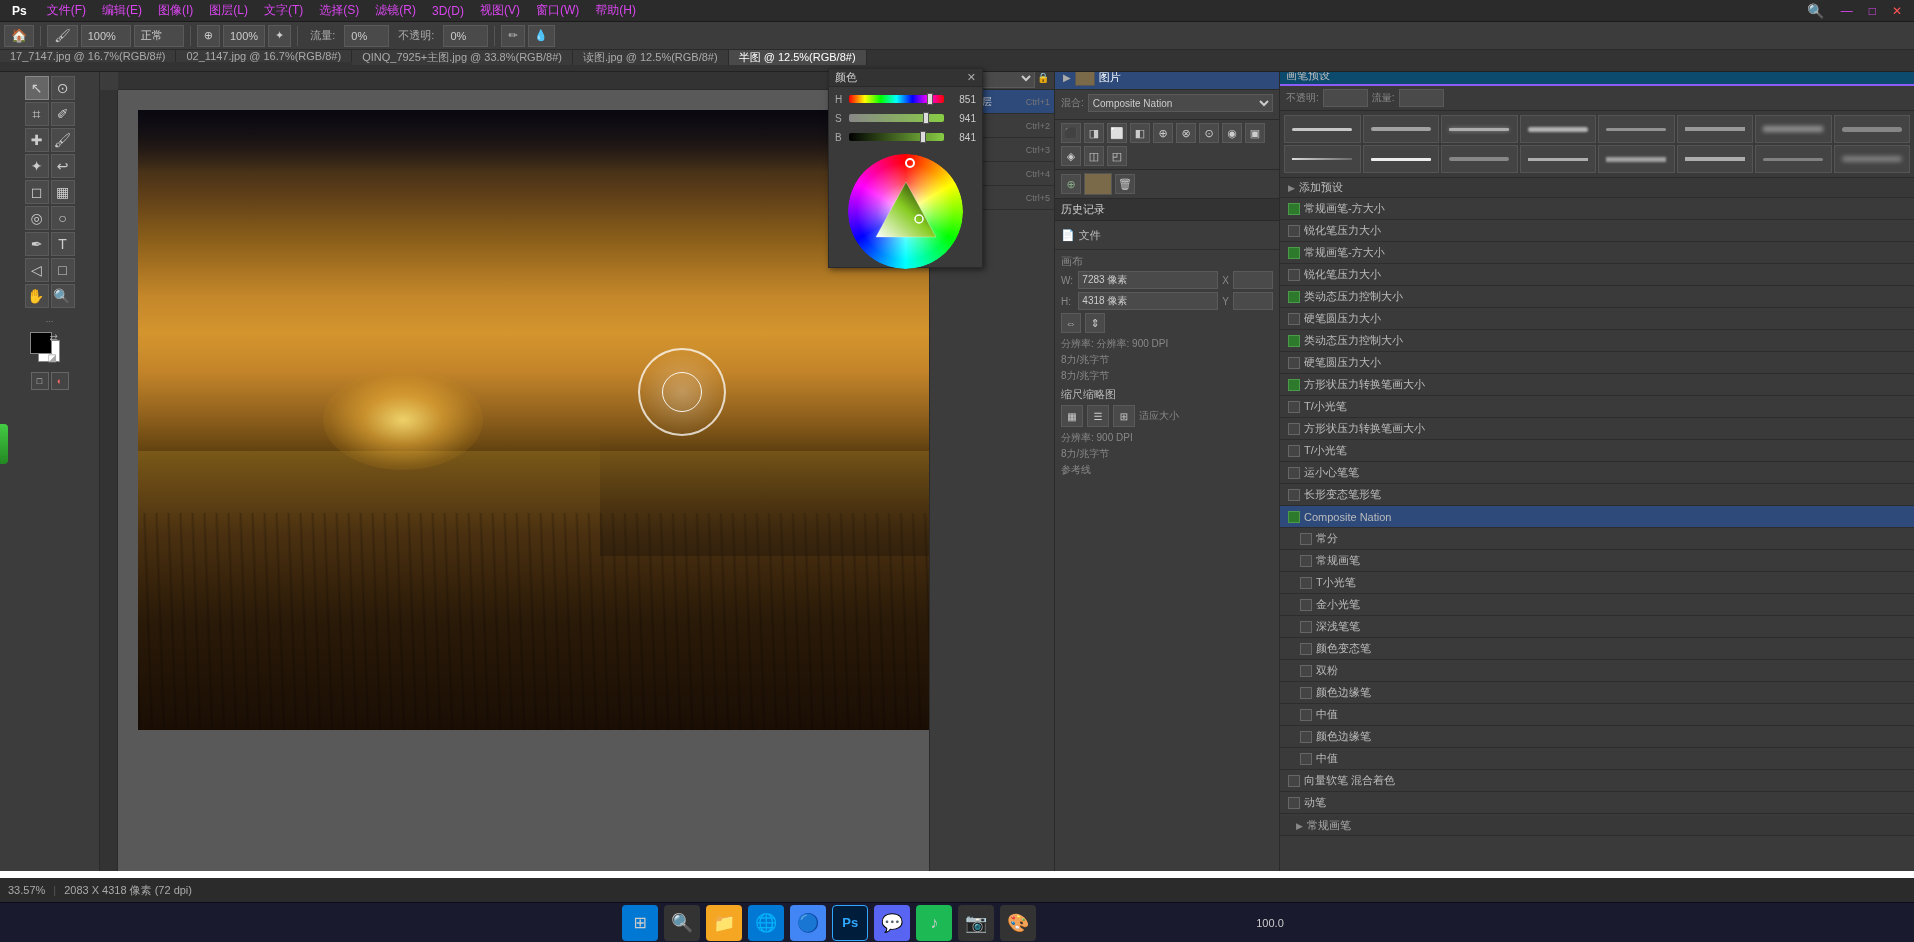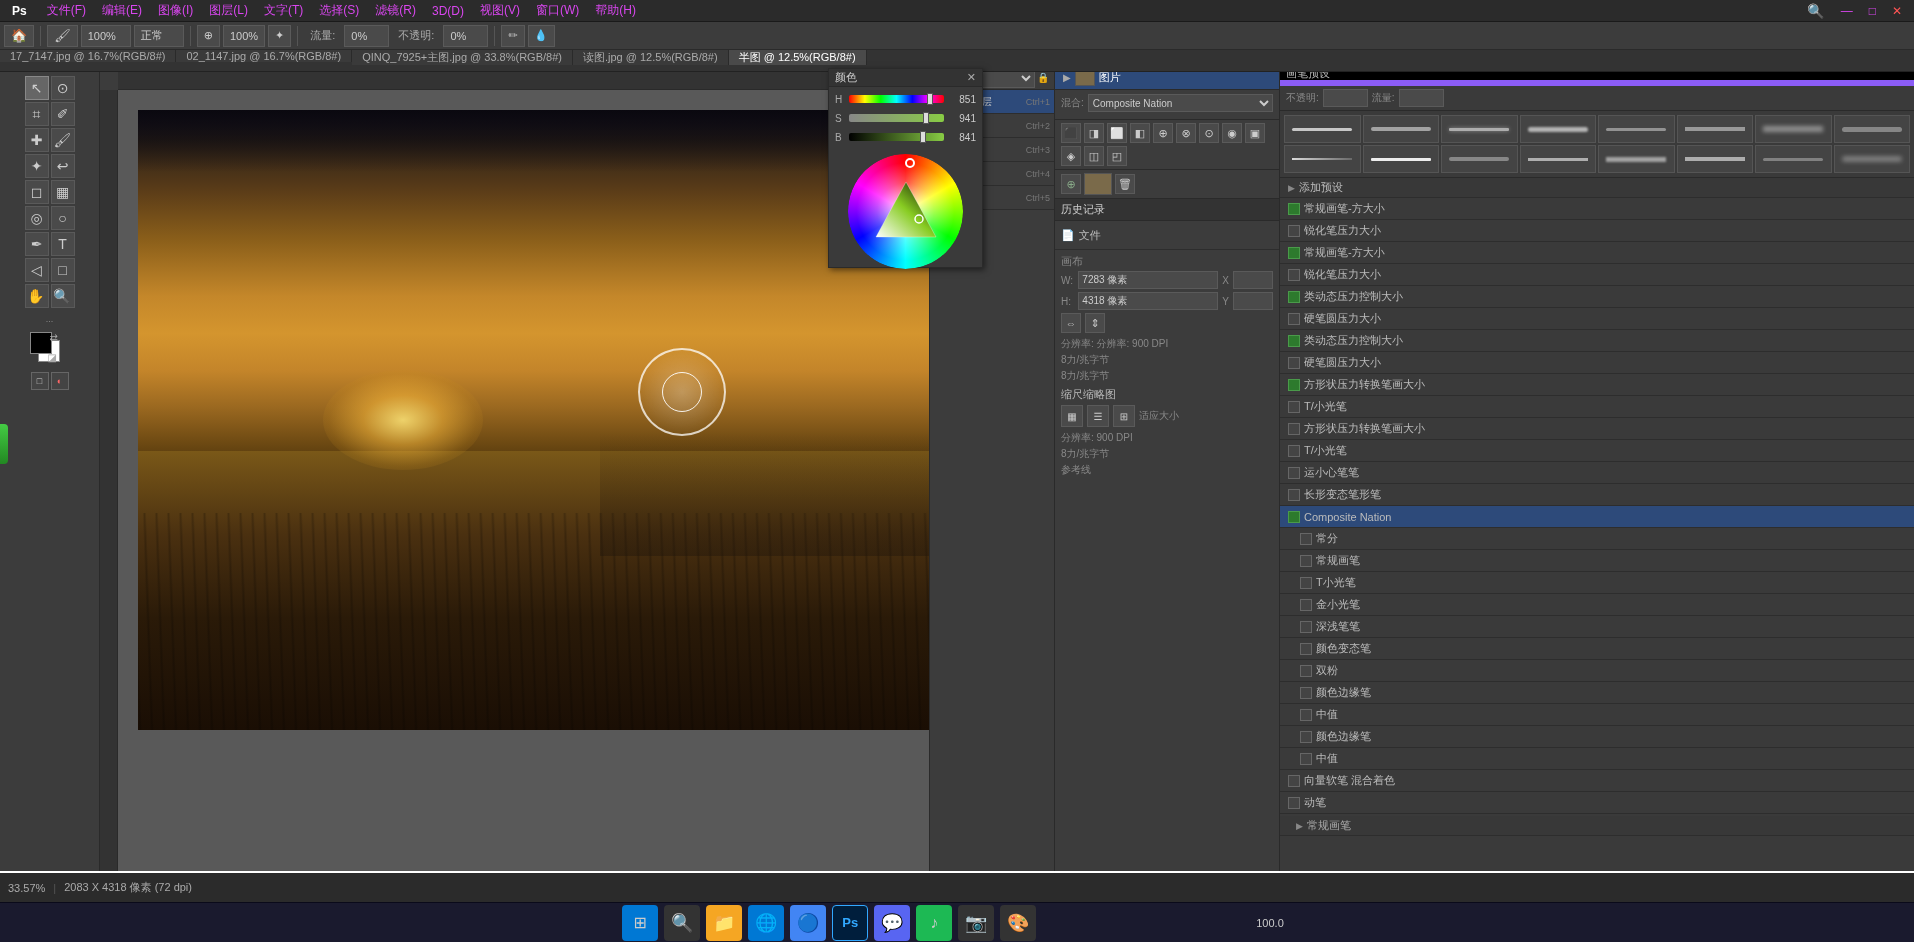--- a/index.html
+++ b/index.html
@@ -421,21 +421,21 @@
     <div style="height:22px;background:#333;display:flex;align-items:center;padding:0 6px;border-bottom:1px solid #2a2a2a;justify-content:space-between;">
       <span style="font-size:11px;color:#ccc;">画笔</span>
       <div style="display:flex;gap:4px;">
         <span style="font-size:10px;color:#aaa;cursor:pointer;">+</span>
         <span style="font-size:10px;color:#aaa;cursor:pointer;">◧</span>
         <span style="font-size:10px;color:#aaa;cursor:pointer;">✕</span>
       </div>
     </div>
 
 
-    <div style="height:20px;background:#000000;display:flex;align-items:flex-start;padding:0 6px;border-bottom:6px solid #8b5cf6;">
+    <div style="height:20px;background:#0c4a6e;display:flex;align-items:center;padding:0 6px;border-bottom:2px solid #8b5cf6;">
       <span style="font-size:11px;color:#bbb;">画笔预设</span>
     </div>
 
     <div style="display:flex;align-items:center;padding:3px 6px;gap:4px;border-bottom:1px solid #2a2a2a;">
       <span style="font-size:10px;color:#888;">不透明:</span>
       <input type="text" style="width: 45px; background: rgb(74, 74, 74); border: 1px solid rgb(90, 90, 90); color: rgb(204, 204, 204); font-size: 10px; height: 18px;">
       <span style="font-size:10px;color:#888;">流量:</span>
       <input type="text" style="width: 45px; background: rgb(74, 74, 74); border: 1px solid rgb(90, 90, 90); color: rgb(204, 204, 204); font-size: 10px; height: 18px;">
     </div>
 
@@ -627,21 +627,21 @@
 
     <div style="height:22px;background:#333;display:flex;align-items:center;justify-content:flex-end;padding:0 6px;gap:4px;border-top:1px solid #2a2a2a;">
       <span style="font-size:11px;cursor:pointer;color:#aaa;">⊕</span>
       <span style="font-size:11px;cursor:pointer;color:#aaa;">🗑</span>
       <span style="font-size:11px;cursor:pointer;color:#aaa;">☰</span>
     </div>
 
   </div>
 </div>
 
-<div id="status-bar" style="position:absolute;bottom:40px;left:0;right:0;height:31px;background:#2b2b2b;display:flex;align-items:center;padding:8px 8px;font-size:11px;color:#aaa;border-top:2px solid #ffffff;z-index:50;">
+<div id="status-bar" style="position:absolute;bottom:40px;left:0;right:0;height:31px;background:#2b2b2b;display:flex;align-items:center;padding:8px 8px;font-size:11px;color:#aaa;border-top:7px solid #ffffff;z-index:50;">
   <span>33.57%</span>
   <span style="margin:0 8px;color:#555;">|</span>
   <span>2083 X 4318 像素 (72 dpi)</span>
 </div>
 
 <div id="taskbar" style="position:absolute;bottom:0;left:0;right:0;height:40px;background:#1a1a2e;display:flex;align-items:center;justify-content:center;gap:6px;z-index:1000;border-top:1px solid #0a0a1a;">
   <div class="taskbar-icon" style="background:#0078d4;font-size:16px;">⊞</div>
   <div class="taskbar-icon">🔍</div>
   <div class="taskbar-icon" style="background:#f5a623;">📁</div>
   <div class="taskbar-icon" style="background:#0078d4;">🌐</div>

